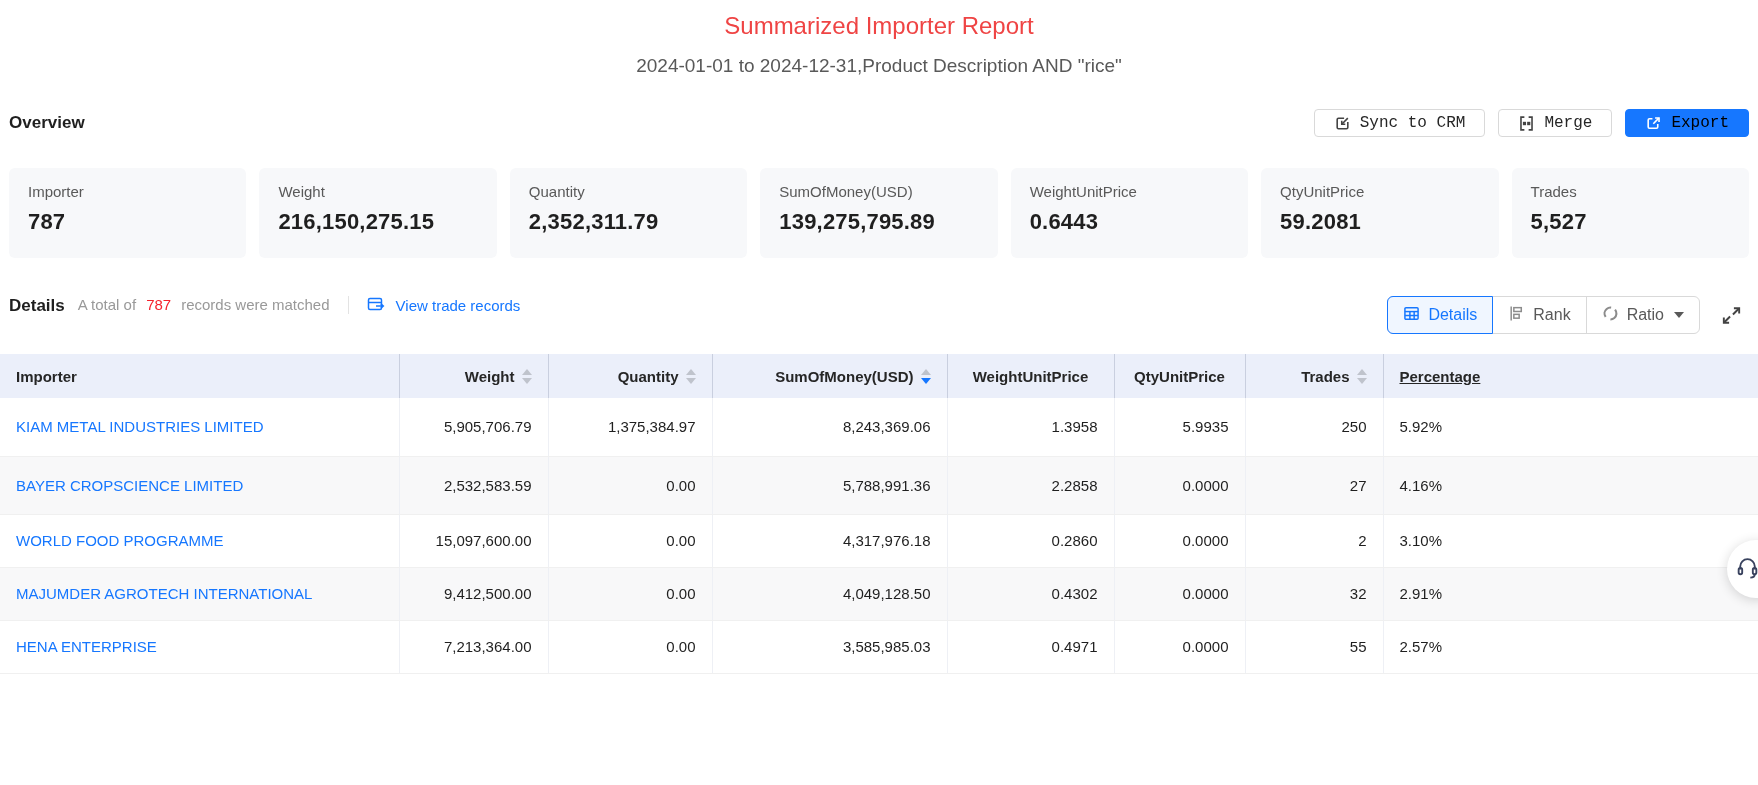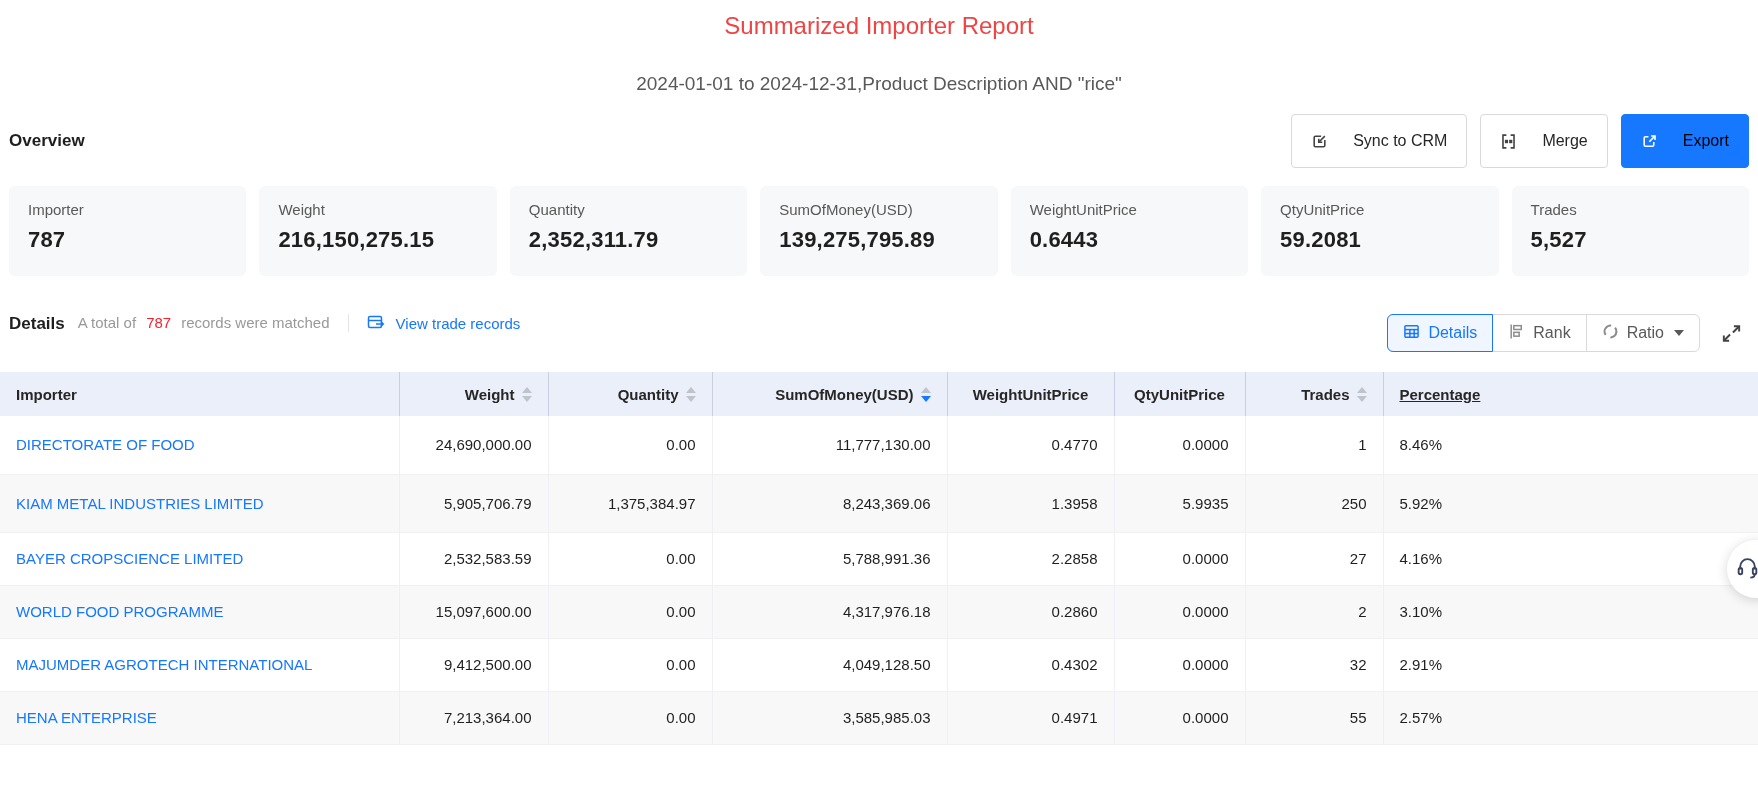--- a/index.html
+++ b/index.html
@@ -4,30 +4,30 @@
 <style>
   * { box-sizing: border-box; }
   html,body { margin:0; padding:0; }
   body {
     width:1758px; height:785px; overflow:hidden; position:relative;
     background:#fff; color:#262626;
     font-family:"Liberation Sans", sans-serif;
   }
   
   .report-title { text-align:center; font-size:24px; font-weight:500; color:#ef4444; padding-top:12px; }
-  .report-subtitle { text-align:center; font-size:19px; color:#595959; margin-top:33px; }
+  .report-subtitle { text-align:center; font-size:19px; color:#595959; margin-top:15px; }
 
   
   .overview-bar { display:flex; align-items:center; justify-content:space-between; padding:0 9px; margin-top:27px; height:38px; }
   .section-heading { font-size:17px; font-weight:700; color:#1f1f1f; }
   .toolbar-btns { display:flex; gap:13px; }
   .btn {
-    height:54px; padding:0 19px; border:1px solid #d9d9d9; border-radius:4px;
-    background:#fff; font-size:16px; color:#262626; display:inline-flex; align-items:center; gap:25px;
-    cursor:pointer; font-family:Liberation Sans, sans-serif;
+    height:28px; padding:0 19px; border:1px solid #d9d9d9; border-radius:4px;
+    background:#fff; font-size:16px; color:#262626; display:inline-flex; align-items:center; gap:9px;
+    cursor:pointer; font-family:Liberation Mono, monospace;
   }
   .btn-primary { background:#1677ff; border-color:#1677ff; color:#000000; }
   .btn svg { display:block; }
 
   
   .cards { display:flex; gap:13px; padding:0 9px; margin-top:26px; }
   .card { flex:1; background:#f7f8fa; border-radius:6px; height:90px; padding:15px 19px; }
   .card-label { font-size:15px; color:#595959; }
   .card-value { font-size:22px; font-weight:700; color:#1f1f1f; margin-top:9px; letter-spacing:.2px; }
 
@@ -287,30 +287,20 @@
         </th>
         <th>
           <div class="th-inner left">
             <span>Percentage</span>
           </div>
         </th>
       </tr>
   </thead>
   <tbody id="table-body">
       <tr>
-        <td><span class="importer-link">DIRECTORATE OF FOOD</span></td>
-        <td class="num">24,690,000.00</td>
-        <td class="num">0.00</td>
-        <td class="num">11,777,130.00</td>
-        <td class="num">0.4770</td>
-        <td class="num">0.0000</td>
-        <td class="num">1</td>
-        <td class="pct">8.46%</td>
-      </tr>
-      <tr>
         <td><span class="importer-link">KIAM METAL INDUSTRIES LIMITED</span></td>
         <td class="num">5,905,706.79</td>
         <td class="num">1,375,384.97</td>
         <td class="num">8,243,369.06</td>
         <td class="num">1.3958</td>
         <td class="num">5.9935</td>
         <td class="num">250</td>
         <td class="pct">5.92%</td>
       </tr>
       <tr>

